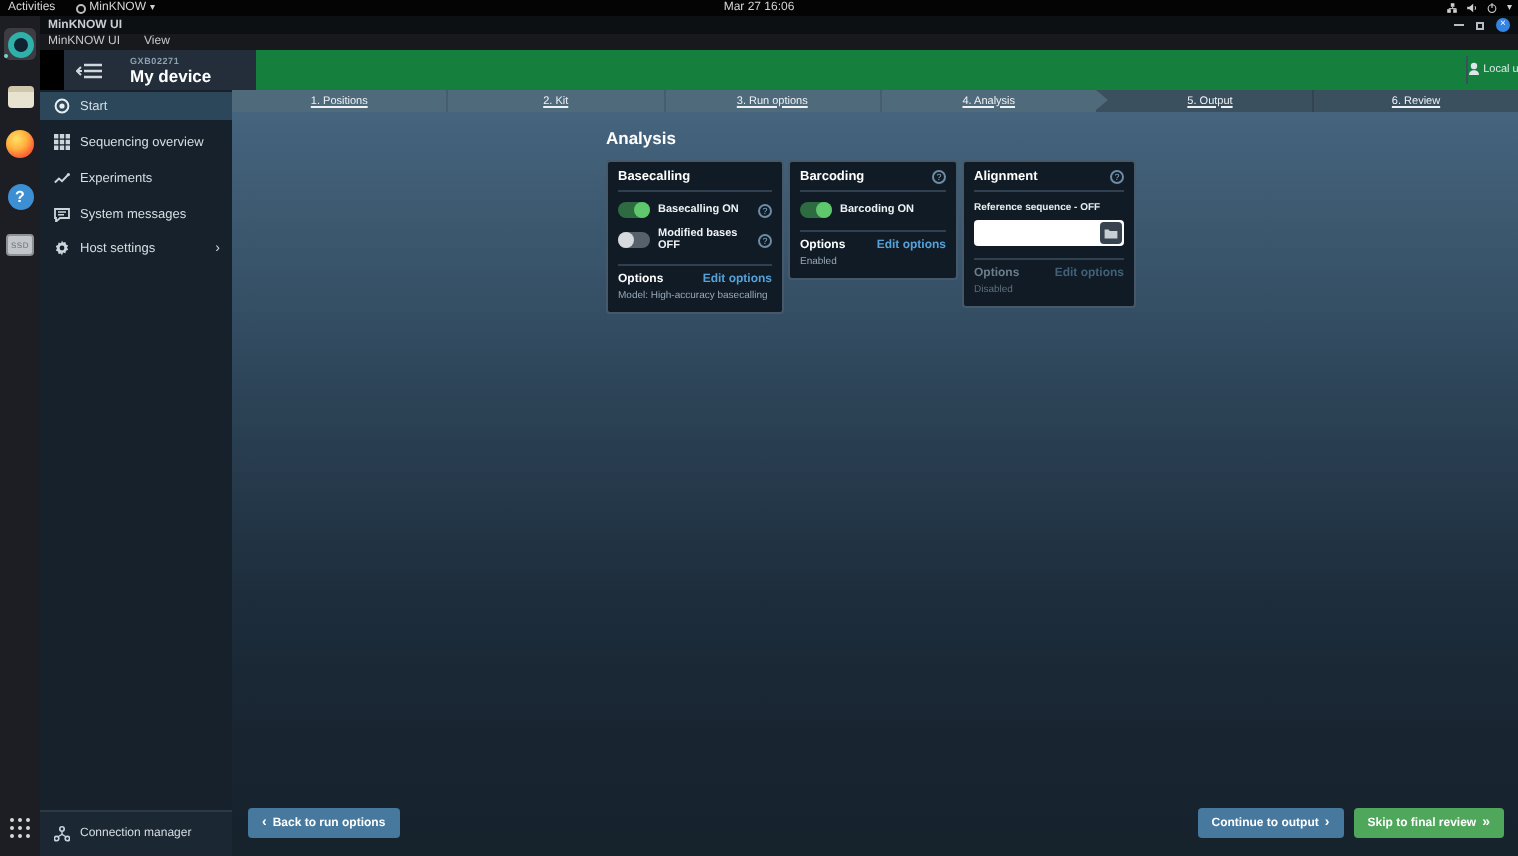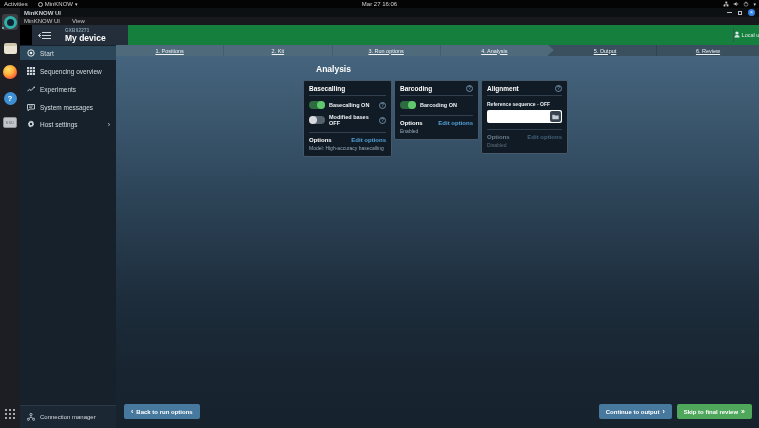--- a/index.html
+++ b/index.html
@@ -62,21 +62,21 @@
   .app-sidebar { position:absolute; left:20px; top:45px; width:96px; height:383px; background:#16212b; }
   .sb-item { position:absolute; left:0; width:96px; height:14px; display:flex; align-items:center; gap:5px; padding-left:7px; color:#d7dee3; font-size:6.5px; }
   .sb-item.active { background:#2b4759; }
   .sb-icon { width:8px; height:8px; flex:0 0 8px; display:flex; align-items:center; justify-content:center; }
   .sb-chevron { margin-left:auto; margin-right:6px; color:#cfd7dd; font-size:7px; }
   .sb-footer { position:absolute; left:0; bottom:0; width:96px; height:23px; background:#1b2733; border-top:1px solid #2b3845; display:flex; align-items:center; gap:5px; padding-left:7px; color:#d7dee3; font-size:6px; }
 
   
   .content { position:absolute; left:116px; top:56px; width:643px; height:372px;
     background:linear-gradient(180deg,#45647d 0%,#3a566d 18%,#2a4053 42%,#1d2d3c 65%,#182430 85%,#16222c 100%); }
-  .analysis-title { position:absolute; left:200px; top:8px; font-size:8.5px; font-weight:bold; color:#fff; }
+  .analysis-title { position:absolute; left:187px; top:8px; font-size:8.5px; font-weight:bold; color:#fff; }
   .cards { position:absolute; left:187px; top:24px; display:flex; gap:2px; align-items:flex-start; }
   .card { background:#101b26; border:1px solid #46596a; border-radius:2px; padding:4px 5px 5px 5px; }
   .card-title-row { display:flex; align-items:center; border-bottom:1px solid #30404e; padding-bottom:3px; }
   .card-title { font-size:6.5px; font-weight:bold; color:#fff; }
   .help-ic { width:7px; height:7px; border:1px solid #6d8ca6; border-radius:50%; color:#8fb0c9; font-size:4.5px; line-height:5px; text-align:center; flex:0 0 7px; }
   .tr-help { margin-left:auto; }
   .hd-help { margin-left:auto; }
   .toggle-row { display:flex; align-items:center; gap:4px; margin-top:5px; }
   .toggle { width:16px; height:8px; border-radius:4px; background:#57616b; position:relative; flex:0 0 16px; }
   .toggle .knob { position:absolute; top:0; left:0; width:8px; height:8px; border-radius:50%; background:#d6dadd; }

